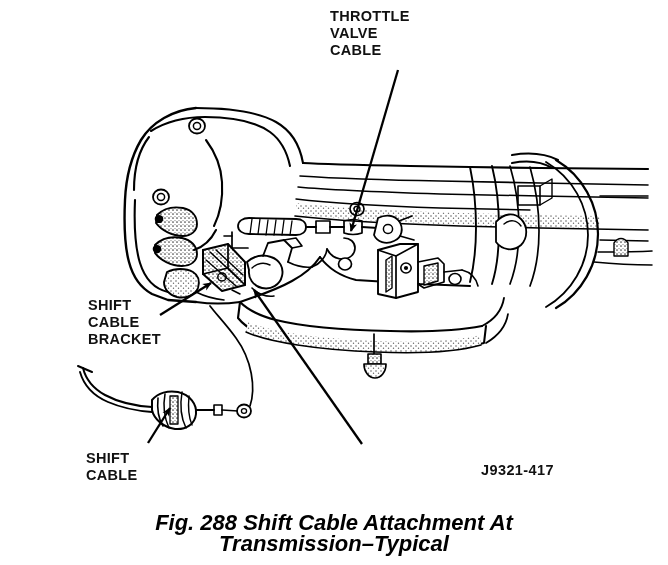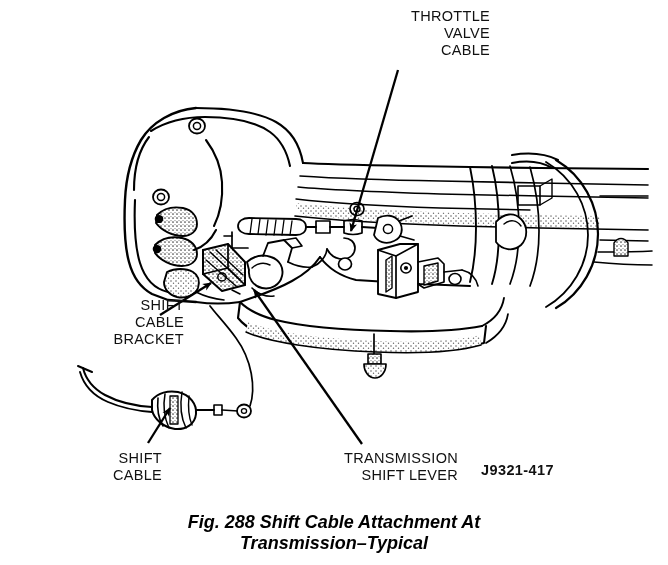--- a/index.html
+++ b/index.html
@@ -18,37 +18,37 @@
   }
   #figure-root {
     position: absolute;
     left: 0; top: 0;
     width: 668px;
     height: 565px;
   }
   .label {
     position: absolute;
     font-family: "Liberation Sans", sans-serif;
-    font-weight: normal;
+    font-weight: bold;
     font-size: 14.5px;
     line-height: 17px;
     letter-spacing: 0.3px;
     color: #111111;
     white-space: pre;
-    text-align: right;
+    text-align: left;
   }
   .caption {
     position: absolute;
     left: 0;
     width: 668px;
     text-align: center;
     font-family: "Liberation Sans", sans-serif;
     font-weight: bold;
     font-style: italic;
-    font-size: 18px;
+    font-size: 22px;
     line-height: 21px;
     color: #000000;
     white-space: pre-line;
   }
   .partnum {
     position: absolute;
     font-family: "Liberation Sans", sans-serif;
     font-weight: bold;
     font-size: 14.5px;
     color: #111111;
@@ -299,21 +299,19 @@
 VALVE
 CABLE</div>
 
   <div class="label" style="left:88px; top:297px; width:96px;">SHIFT
 CABLE
 BRACKET</div>
 
   <div class="label" style="left:86px; top:450px; width:76px;">SHIFT
 CABLE</div>
 
-  <div class="label" style="left:300px; top:450px; width:158px;">TRANSMISSION
-SHIFT LEVER</div>
 
   <div class="partnum" style="left:481px; top:462px;">J9321-417</div>
 
   <div class="caption" style="top:512px;">Fig. 288 Shift Cable Attachment At
 Transmission–Typical</div>
 
 </div>
 
 </body></html>

